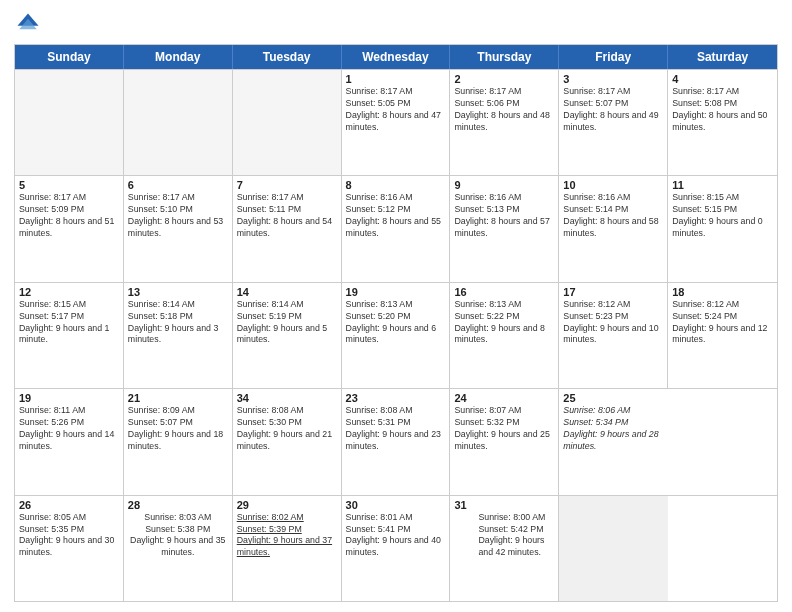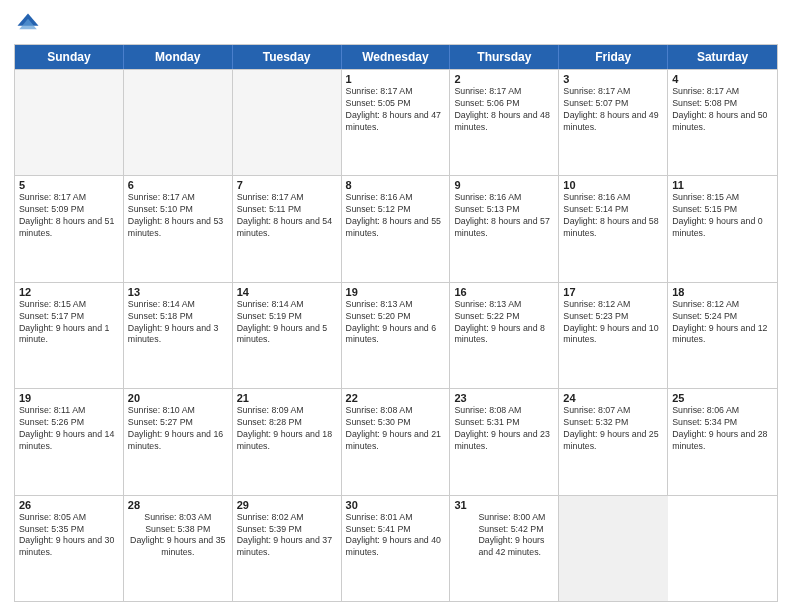--- a/index.html
+++ b/index.html
@@ -266,72 +266,66 @@
           </div>
         </div>
         <div class="cal-row">
           <div class="cal-cell">
             <div class="day-num">19</div>
             <div class="day-info" style="white-space: pre-line;">Sunrise: 8:11 AM
 Sunset: 5:26 PM
 Daylight: 9 hours and 14 minutes.</div>
           </div>
           <div class="cal-cell">
-            <div class="day-num">20</div>
-            <div class="day-info" style="white-space: pre-line;">Sunrise: 8:10 AM
-Sunset: 5:27 PM
-Daylight: 9 hours and 16 minutes.</div>
-          </div>
-          <div class="cal-cell">
             <div class="day-num">21</div>
             <div class="day-info" style="white-space: pre-line;">Sunrise: 8:09 AM
-Sunset: 8:28 PM
+Sunset: 5:07 PM
 Daylight: 9 hours and 18 minutes.</div>
           </div>
           <div class="cal-cell">
-            <div class="day-num">22</div>
+            <div class="day-num">34</div>
             <div class="day-info" style="white-space: pre-line;">Sunrise: 8:08 AM
 Sunset: 5:30 PM
 Daylight: 9 hours and 21 minutes.</div>
           </div>
           <div class="cal-cell">
             <div class="day-num">23</div>
             <div class="day-info" style="white-space: pre-line;">Sunrise: 8:08 AM
 Sunset: 5:31 PM
 Daylight: 9 hours and 23 minutes.</div>
           </div>
           <div class="cal-cell">
             <div class="day-num">24</div>
             <div class="day-info" style="white-space: pre-line;">Sunrise: 8:07 AM
 Sunset: 5:32 PM
 Daylight: 9 hours and 25 minutes.</div>
           </div>
           <div class="cal-cell">
             <div class="day-num">25</div>
-            <div class="day-info" style="white-space: pre-line;">Sunrise: 8:06 AM
+            <div class="day-info" style="white-space: pre-line; font-style: italic;">Sunrise: 8:06 AM
 Sunset: 5:34 PM
 Daylight: 9 hours and 28 minutes.</div>
           </div>
         </div>
         <div class="cal-row">
           <div class="cal-cell">
             <div class="day-num">26</div>
             <div class="day-info" style="white-space: pre-line;">Sunrise: 8:05 AM
 Sunset: 5:35 PM
 Daylight: 9 hours and 30 minutes.</div>
           </div>
           <div class="cal-cell">
             <div class="day-num">28</div>
             <div class="day-info" style="white-space: pre-line; text-align: center;">Sunrise: 8:03 AM
 Sunset: 5:38 PM
 Daylight: 9 hours and 35 minutes.</div>
           </div>
           <div class="cal-cell">
             <div class="day-num">29</div>
-            <div class="day-info" style="white-space: pre-line;">Sunrise: 8:02 AM
+            <div class="day-info" style="white-space: pre-line; text-decoration: underline;">Sunrise: 8:02 AM
 Sunset: 5:39 PM
 Daylight: 9 hours and 37 minutes.</div>
           </div>
           <div class="cal-cell">
             <div class="day-num">30</div>
             <div class="day-info" style="white-space: pre-line;">Sunrise: 8:01 AM
 Sunset: 5:41 PM
 Daylight: 9 hours and 40 minutes.</div>
           </div>
           <div class="cal-cell">

